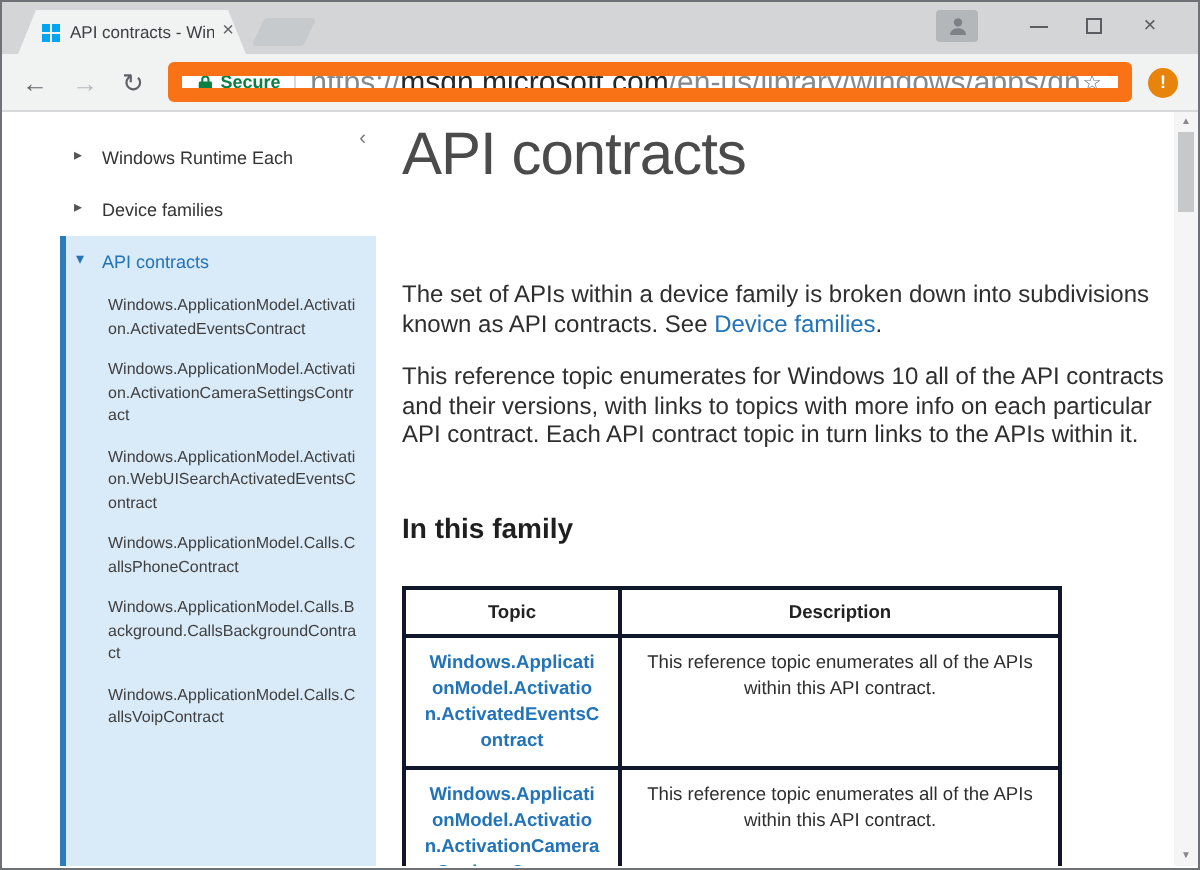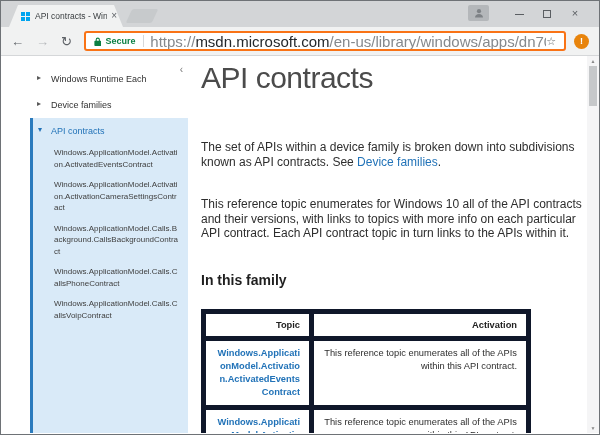--- a/index.html
+++ b/index.html
@@ -26,21 +26,21 @@
              display:flex; align-items:center; justify-content:center; margin-right:16px; }
   .ctrl { width:28px; text-align:center; color:#5a5e62; font-size:11px; line-height:16px; }
   .ctrl-min-bar { display:inline-block; width:9px; border-top:1px solid #5a5e62; vertical-align:middle; }
   .ctrl-max-box { display:inline-block; width:8px; height:8px; border:1px solid #5a5e62; vertical-align:middle; }
 
   
   .toolbar { height:29px; background:#f1f2f2; border-bottom:1px solid #d5d7d9;
              display:flex; align-items:center; padding:0 10px; }
   .navbtn { font-size:13px; color:#5f6368; margin-right:12px; line-height:1; }
   .navbtn.disabled { color:#b6b9bc; }
-  .omnibox { flex:1; height:20px; background:#fff; border:2px solid #f97316;
+  .omnibox { flex:1; height:20px; background:#fff; border:7px solid #f97316;
              border-radius:3px; display:flex; align-items:center; padding:0 8px;
              margin-right:8px; overflow:hidden; }
   .secure { color:#0b8043; font-size:9px; font-weight:bold; margin-left:4px; }
   .omni-sep { width:1px; height:12px; background:#d6d8da; margin:0 7px; }
   .url { font-size:15px; white-space:nowrap; overflow:hidden; }
   .url .scheme { color:#85898d; }
   .url .domain { color:#24282b; }
   .url .path { color:#85898d; }
   .star { margin-left:auto; font-size:11px; color:#6b6f73; flex:none; }
   .menubadge { width:15px; height:15px; border-radius:50%; background:#e8840c;
@@ -61,26 +61,26 @@
   .sel-block .nav-item .bullet { left:5px; color:#2273b8; }
   .sub-list { padding:3px 8px 0 21px; }
   .sub-item { font-size:8px; line-height:11.5px; color:#404040; margin-bottom:9px;
               word-break:break-all; }
 
   .main { position:absolute; left:200px; top:0; right:14px; bottom:0; }
   h1.page-title { font-size:30px; font-weight:300; color:#4b4b4b; margin-top:5px;
                   letter-spacing:-0.5px; }
   .para { font-size:12px; line-height:14.5px; color:#2e2e2e; width:382px; }
   .p1 { margin-top:45px; }
-  .p2 { margin-top:28px; }
+  .p2 { margin-top:12px; }
   a.doclink { color:#2273b8; text-decoration:none; }
   h2.section { font-size:14px; font-weight:bold; color:#1f1f1f; margin-top:31px; }
 
   table.contracts { border-collapse:collapse; margin-top:21px; width:330px; }
-  .contracts th, .contracts td { border:5px solid #0f172a; text-align:right;
+  .contracts th, .contracts td { border:2px solid #0f172a; text-align:center;
                                  vertical-align:top; padding:6px 9px; }
   .contracts th { font-size:9.3px; color:#222; }
   .contracts td { font-size:9.3px; line-height:13px; }
   td.topic { width:108px; word-break:break-all; }
   td.topic a { color:#2273b8; font-weight:bold; text-decoration:none; }
   td.desc { color:#2e2e2e; }
 
   .scrollbar { position:absolute; right:0; top:0; bottom:0; width:12px;
                background:#f5f5f6; }
   .scroll-arrow { position:absolute; left:0; width:12px; text-align:center;
@@ -148,38 +148,39 @@
         <span>Device families</span>
       </div>
       <div class="sel-block">
         <div class="nav-item">
           <span class="bullet">▾</span>
           <span>API contracts</span>
         </div>
         <div class="sub-list">
           <div class="sub-item">Windows.ApplicationModel.Activation.ActivatedEventsContract</div>
           <div class="sub-item">Windows.ApplicationModel.Activation.ActivationCameraSettingsContract</div>
+          <div class="sub-item">Windows.ApplicationModel.Activation.WebUISearchActivatedEventsContract</div>
+          <div class="sub-item">Windows.ApplicationModel.Calls.CallsPhoneContract</div>
           <div class="sub-item">Windows.ApplicationModel.Calls.Background.CallsBackgroundContract</div>
-          <div class="sub-item">Windows.ApplicationModel.Calls.CallsPhoneContract</div>
           <div class="sub-item">Windows.ApplicationModel.Calls.CallsVoipContract</div>
 
         </div>
       </div>
     </div>
 
     <div class="main">
       <h1 class="page-title">API contracts</h1>
       <p class="para p1"><span>The set of APIs within a device family is broken down into subdivisions known as API contracts. See </span><a href="#" class="doclink">Device families</a><span>.</span></p>
       <p class="para p2">This reference topic enumerates for Windows 10 all of the API contracts and their versions, with links to topics with more info on each particular API contract. Each API contract topic in turn links to the APIs within it.</p>
       <h2 class="section">In this family</h2>
       <table class="contracts">
         <thead>
           <tr>
             <th>Topic</th>
-            <th>Activation</th>
+            <th>Description</th>
           </tr>
         </thead>
         <tbody>
           <tr>
             <td class="topic"><a href="#">Windows.ApplicationModel.Activation.ActivatedEventsContract</a></td>
             <td class="desc">This reference topic enumerates all of the APIs within this API contract.</td>
           </tr>
           <tr>
             <td class="topic"><a href="#">Windows.ApplicationModel.Activation.ActivationCameraSettingsContract</a></td>
             <td class="desc">This reference topic enumerates all of the APIs within this API contract.</td>

